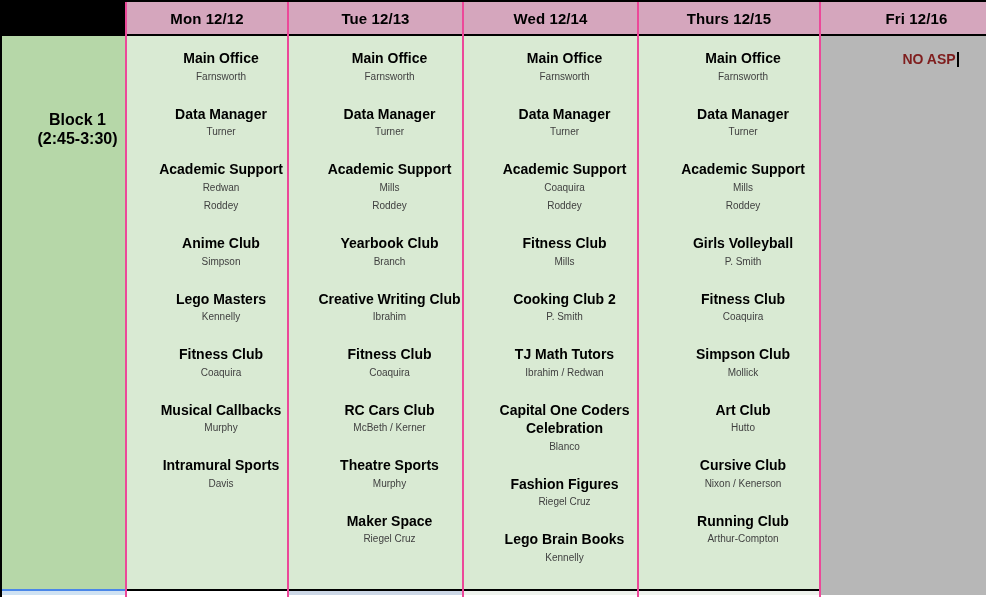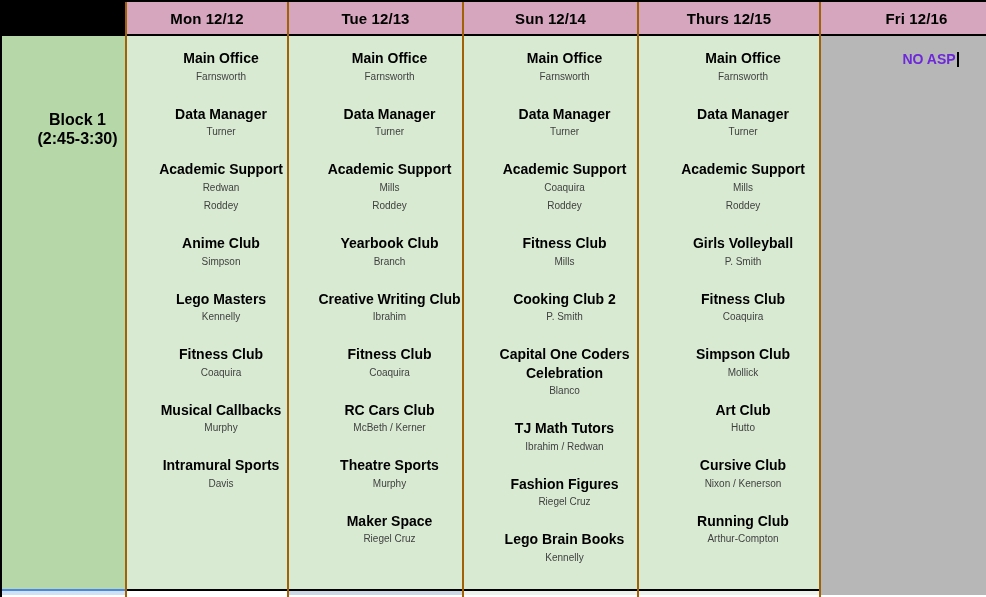--- a/index.html
+++ b/index.html
@@ -1,41 +1,41 @@
 <!DOCTYPE html>
 <html style="--header-bg: #d5a6bd; --corner-bg: #000000; --block-bg: #b6d7a8; --day-bg: #d9ead3; --friday-bg: #b7b7b7; --staff-color: #3f3f3f;"><head>
 <meta charset="utf-8">
 <style>
   html,body{margin:0;padding:0;background:#fff;font-family:"Liberation Sans",sans-serif;}
   .sheet{
     position:relative;width:986px;height:597px;box-sizing:border-box;
     border-top:2px solid #000;border-left:2px solid #000;
     display:flex;flex-direction:row;overflow:hidden;background:#fff;
   }
-  .col{display:flex;flex-direction:column;flex:0 0 auto;box-sizing:content-box;border-right:2px solid #a16207;}
+  .col{display:flex;flex-direction:column;flex:0 0 auto;box-sizing:content-box;border-right:2px solid #ec4899;}
   .col.last{border-right:none;}
   .c0{width:123px}.c1{width:160px}.c2{width:173px}.c3{width:173px}.c4{width:180px}.c5{width:191px}
   .cell{box-sizing:border-box;}
   .hdr{
     height:34px;border-bottom:2px solid #000;
     display:flex;align-items:center;justify-content:center;
     background:var(--header-bg,#d5a6bd);
     font-weight:bold;font-size:15px;color:#000;letter-spacing:0.1px;
   }
   .hdr.corner{background:var(--corner-bg,#000);}
   .body{height:553px;text-align:center;position:relative;padding-left:28px;}
   .body.block{background:var(--block-bg,#b6d7a8);padding-top:74px;}
   .body.day{background:var(--day-bg,#d9ead3);padding-top:13px;}
   .body.note{background:var(--friday-bg,#b7b7b7);padding-top:14px;}
   .block-line{font-weight:bold;font-size:16px;line-height:19px;color:#000;}
   .entry{margin-bottom:18.5px;}
   .entry:last-child{margin-bottom:0;text-align:center;}
   .entry-name{font-weight:bold;font-size:14px;line-height:18.5px;color:#000;}
   .entry-staff{font-size:10px;line-height:18.5px;color:var(--staff-color,#3f3f3f);}
-  .note-text{font-weight:bold;font-size:14px;line-height:18.5px;color:#6d28d9;display:inline-block;}
+  .note-text{font-weight:bold;font-size:14px;line-height:18.5px;color:#7f1d1d;display:inline-block;}
   .text-cursor{display:inline-block;width:2px;height:15px;background:#000;margin-left:1px;vertical-align:text-bottom;}
   .dd-box{
     position:absolute;top:6px;right:4px;width:15px;height:14px;background:#fff;
     border:1px solid #a8a8a8;border-radius:2px;
     display:flex;align-items:center;justify-content:center;cursor:pointer;
   }
   .dd-tri{width:0;height:0;border-left:4px solid transparent;border-right:4px solid transparent;border-top:5px solid #8a8a8a;}
   .sliver{height:4px;border-top:2px solid #000;}
   .sliver.s0{background:#cfe2f3;border-top-color:#4a86e8;}
   .sliver.s1{background:#ffffff;}
@@ -133,21 +133,21 @@
           <div class="entry-staff">Murphy</div>
         </div>
         <div class="entry">
           <div class="entry-name">Maker Space</div>
           <div class="entry-staff">Riegel Cruz</div>
         </div>
       </div>
       <div class="sliver s2"></div>
     </div>
     <div class="col c3">
-      <div class="cell hdr">Sun 12/14</div>
+      <div class="cell hdr">Wed 12/14</div>
       <div class="cell body day">
         <div class="entry">
           <div class="entry-name">Main Office</div>
           <div class="entry-staff">Farnsworth</div>
         </div>
         <div class="entry">
           <div class="entry-name">Data Manager</div>
           <div class="entry-staff">Turner</div>
         </div>
         <div class="entry">
@@ -157,26 +157,26 @@
         </div>
         <div class="entry">
           <div class="entry-name">Fitness Club</div>
           <div class="entry-staff">Mills</div>
         </div>
         <div class="entry">
           <div class="entry-name">Cooking Club 2</div>
           <div class="entry-staff">P. Smith</div>
         </div>
         <div class="entry">
+          <div class="entry-name">TJ Math Tutors</div>
+          <div class="entry-staff">Ibrahim / Redwan</div>
+        </div>
+        <div class="entry">
           <div class="entry-name">Capital One Coders Celebration</div>
           <div class="entry-staff">Blanco</div>
-        </div>
-        <div class="entry">
-          <div class="entry-name">TJ Math Tutors</div>
-          <div class="entry-staff">Ibrahim / Redwan</div>
         </div>
         <div class="entry">
           <div class="entry-name">Fashion Figures</div>
           <div class="entry-staff">Riegel Cruz</div>
         </div>
         <div class="entry">
           <div class="entry-name">Lego Brain Books</div>
           <div class="entry-staff">Kennelly</div>
         </div>
       </div>

